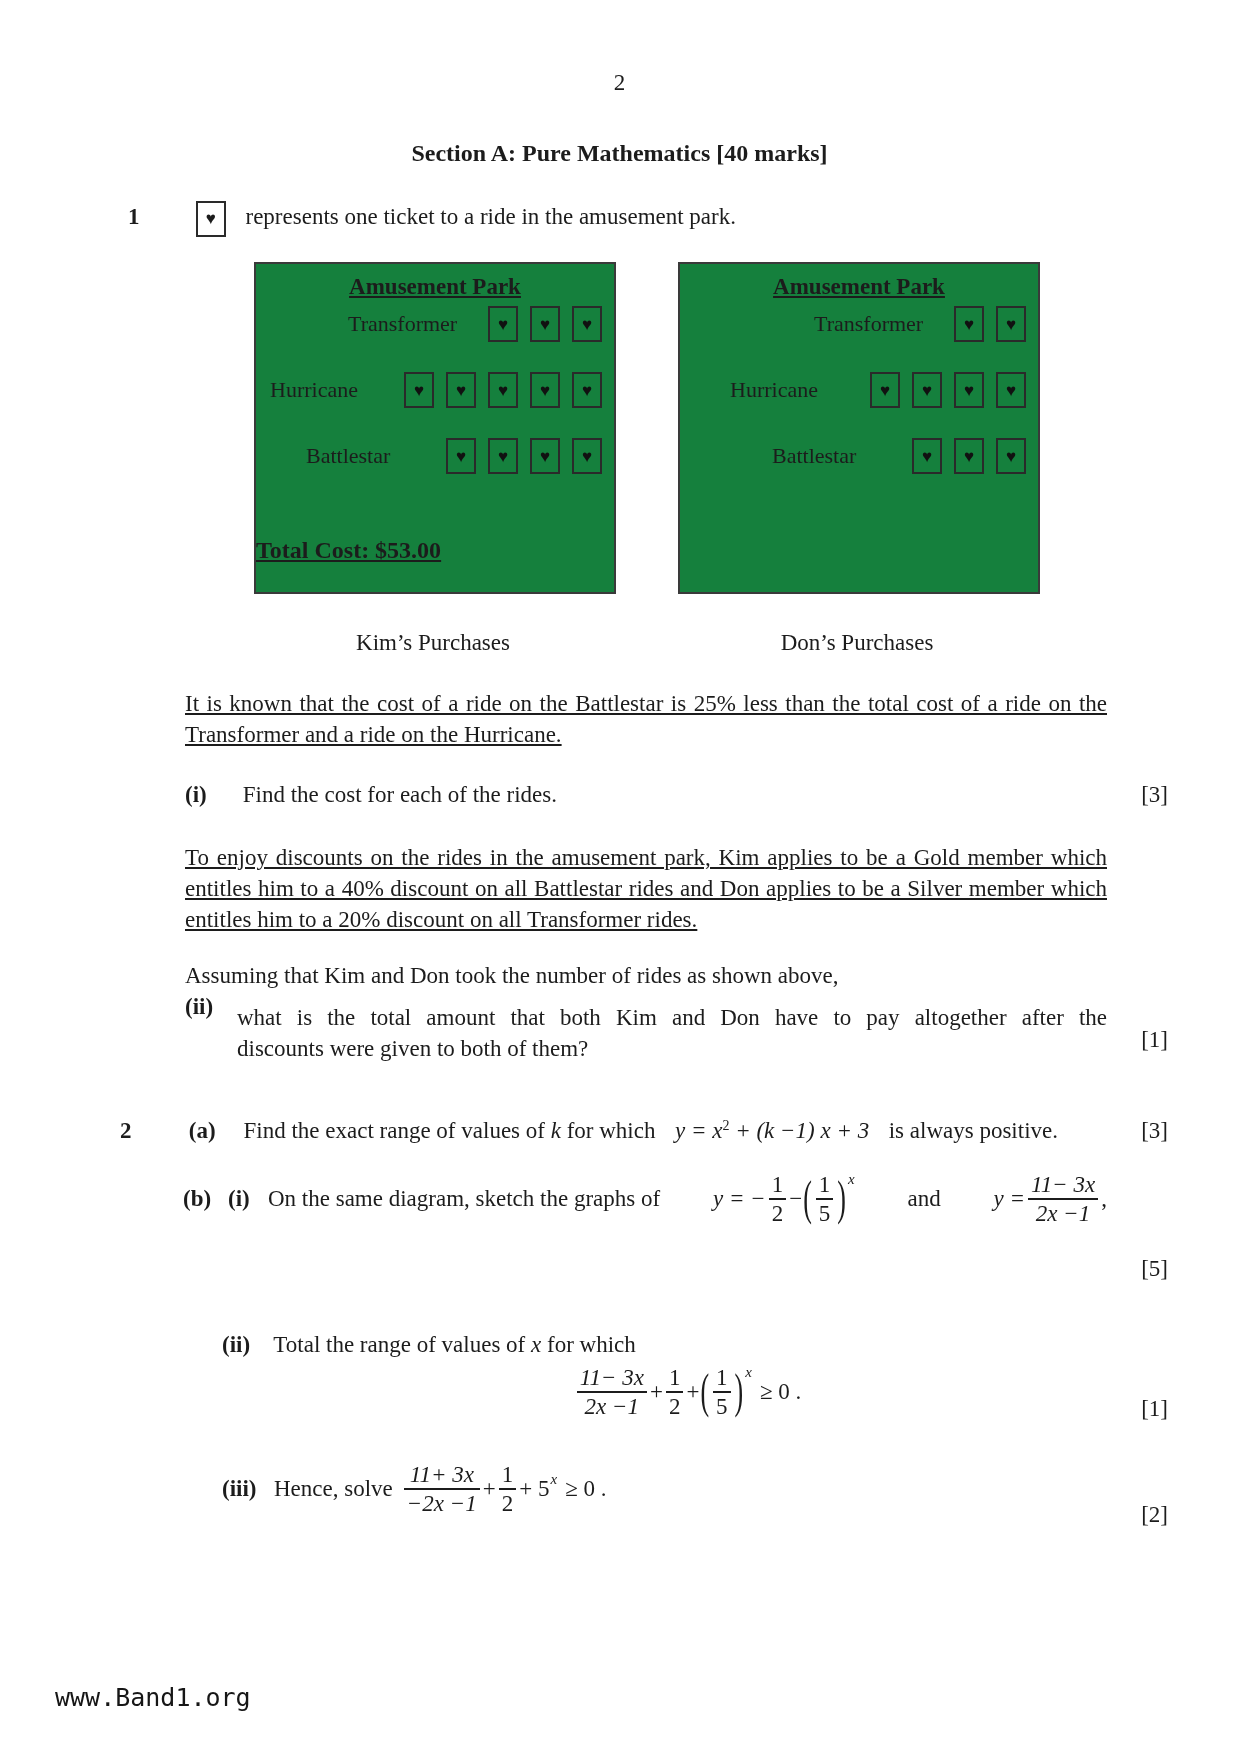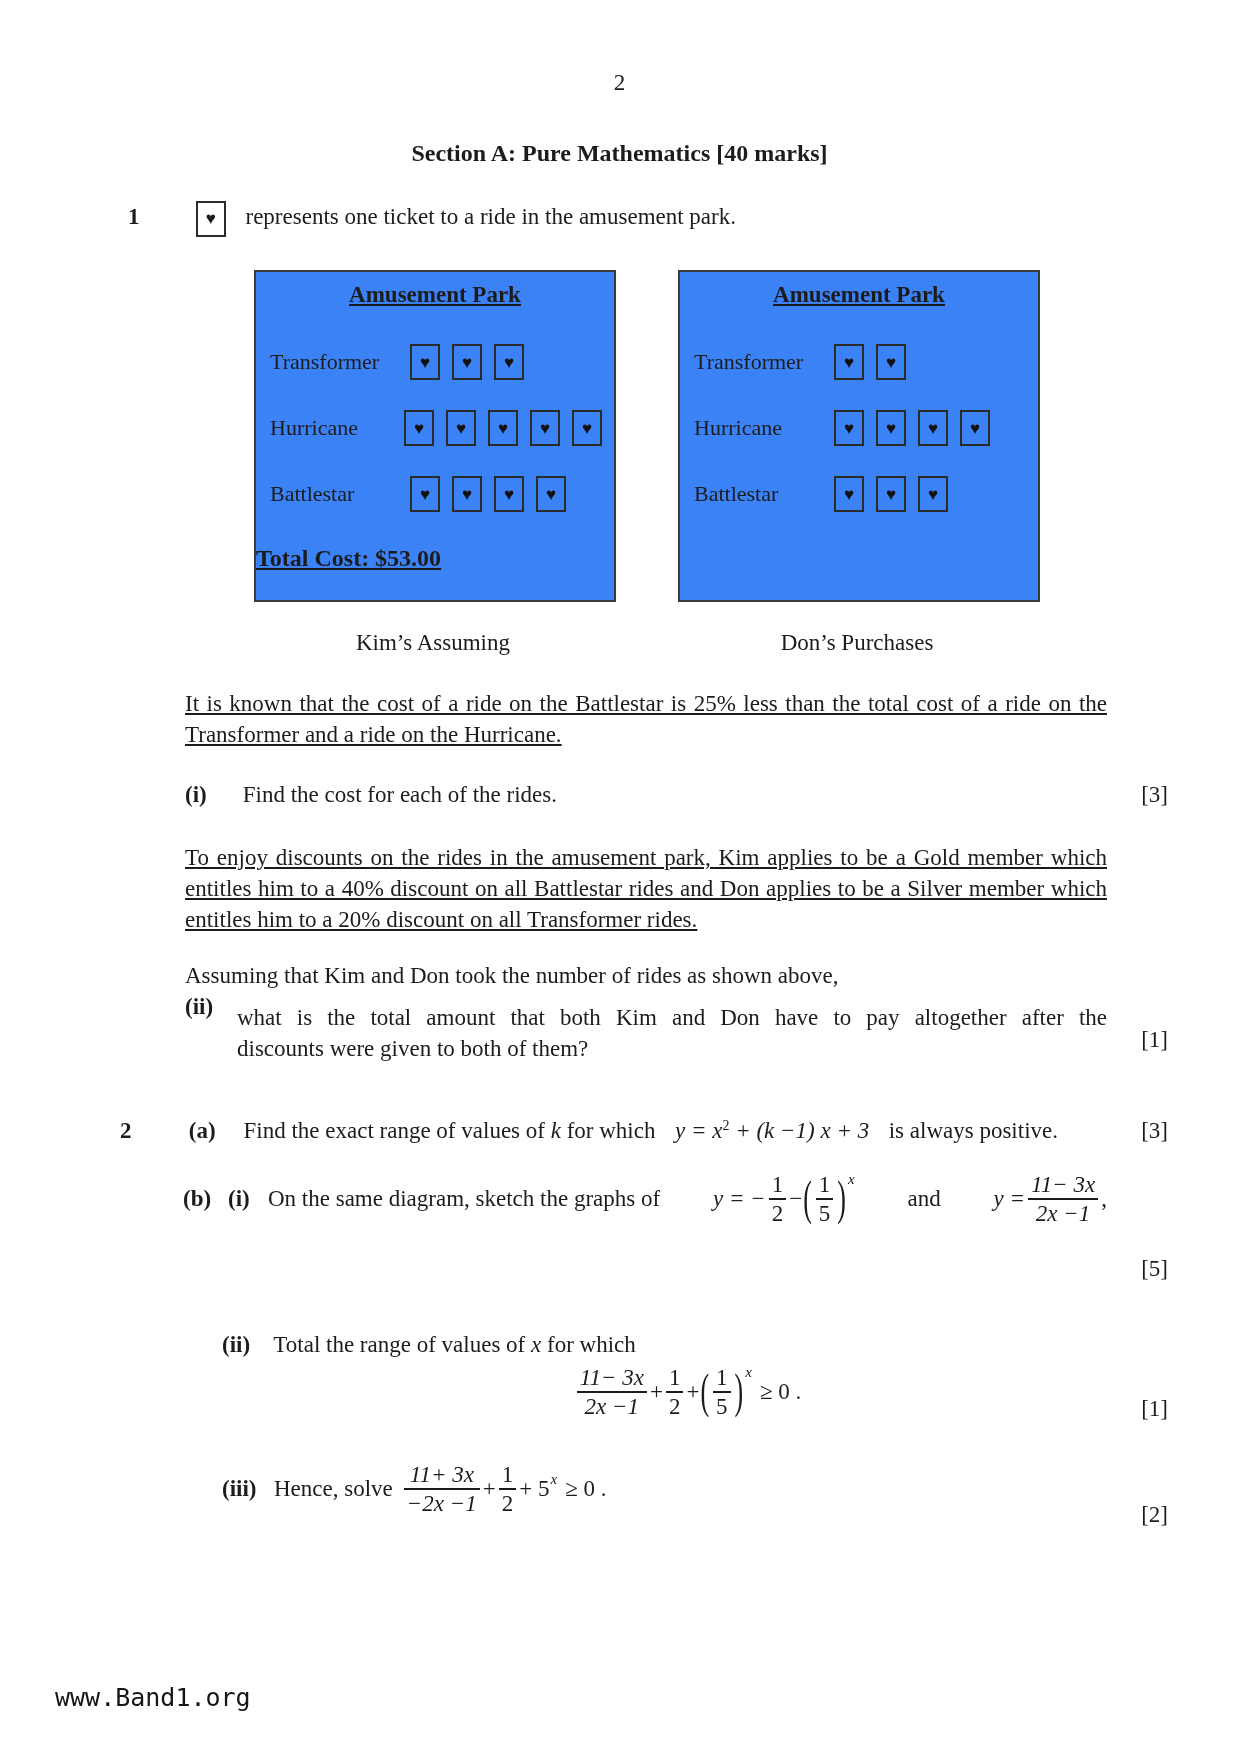--- a/index.html
+++ b/index.html
@@ -7,25 +7,25 @@
         font-family:"Liberation Serif", serif;color:#1c1c1c;font-size:23px;overflow:hidden;}
   .abs{position:absolute;}
   .bold{font-weight:bold;}
   .center{text-align:center;}
   .mi{font-style:italic;}
   .jl{display:block;text-align:justify;text-align-last:justify;margin-top:8px;}
   .just{text-align:justify;text-decoration:underline;}
   .marks{position:absolute;right:71px;white-space:nowrap;}
 
   
-  .card{position:absolute;top:270px;width:358px;height:328px;border:2px solid #3a3a3a;background:#3b82f6;}
+  .card{position:absolute;top:262px;width:358px;height:328px;border:2px solid #3a3a3a;background:#15803d;}
   .card.kim{left:254px;}
   .card.don{left:678px;}
   .card-title{margin-top:10px;text-align:center;font-weight:bold;text-decoration:underline;font-size:23px;}
-  .ride-row{display:flex;align-items:center;margin:36px 0 0 14px;height:36px;}
+  .ride-row{display:flex;align-items:center;margin:6px 0 0 14px;height:36px;justify-content:flex-end;}
   .ride-row + .ride-row{margin-top:30px;}
   .ride-label{width:140px;font-size:22px;}
   .tickets{display:inline-flex;}
   .ticket{width:26px;height:32px;border:2px solid #2a2a2a;margin-right:12px;
           display:inline-flex;align-items:center;justify-content:center;
           font-size:17px;line-height:1;color:#111;}
   .card-total{position:absolute;left:0;right:0;bottom:28px;text-align:left;
               font-weight:bold;text-decoration:underline;font-size:24px;}
   .caption{position:absolute;top:630px;width:358px;text-align:center;}
 
@@ -115,21 +115,21 @@
           <span class="ride-label">Battlestar</span>
           <span class="tickets">
             <span class="ticket">♥</span>
             <span class="ticket">♥</span>
             <span class="ticket">♥</span>
           </span>
         </div>
       </div>
   </div>
 
-  <div class="caption" style="left:254px;">Kim’s Assuming</div>
+  <div class="caption" style="left:254px;">Kim’s Purchases</div>
   <div class="caption" style="left:678px;">Don’s Purchases</div>
 
   <div class="abs just" style="top:688px;left:185px;width:922px;line-height:31px;">It is known that the cost of a ride on the Battlestar is 25% less than the total cost of a ride on the Transformer and a ride on the Hurricane.</div>
 
   <div class="abs" style="top:782px;left:185px;">
     <span class="bold" style="display:inline-block;width:52px;">(i)</span>
     <span>Find the cost for each of the rides.</span>
   </div>
   <div class="marks" style="top:782px;">[3]</div>
 

